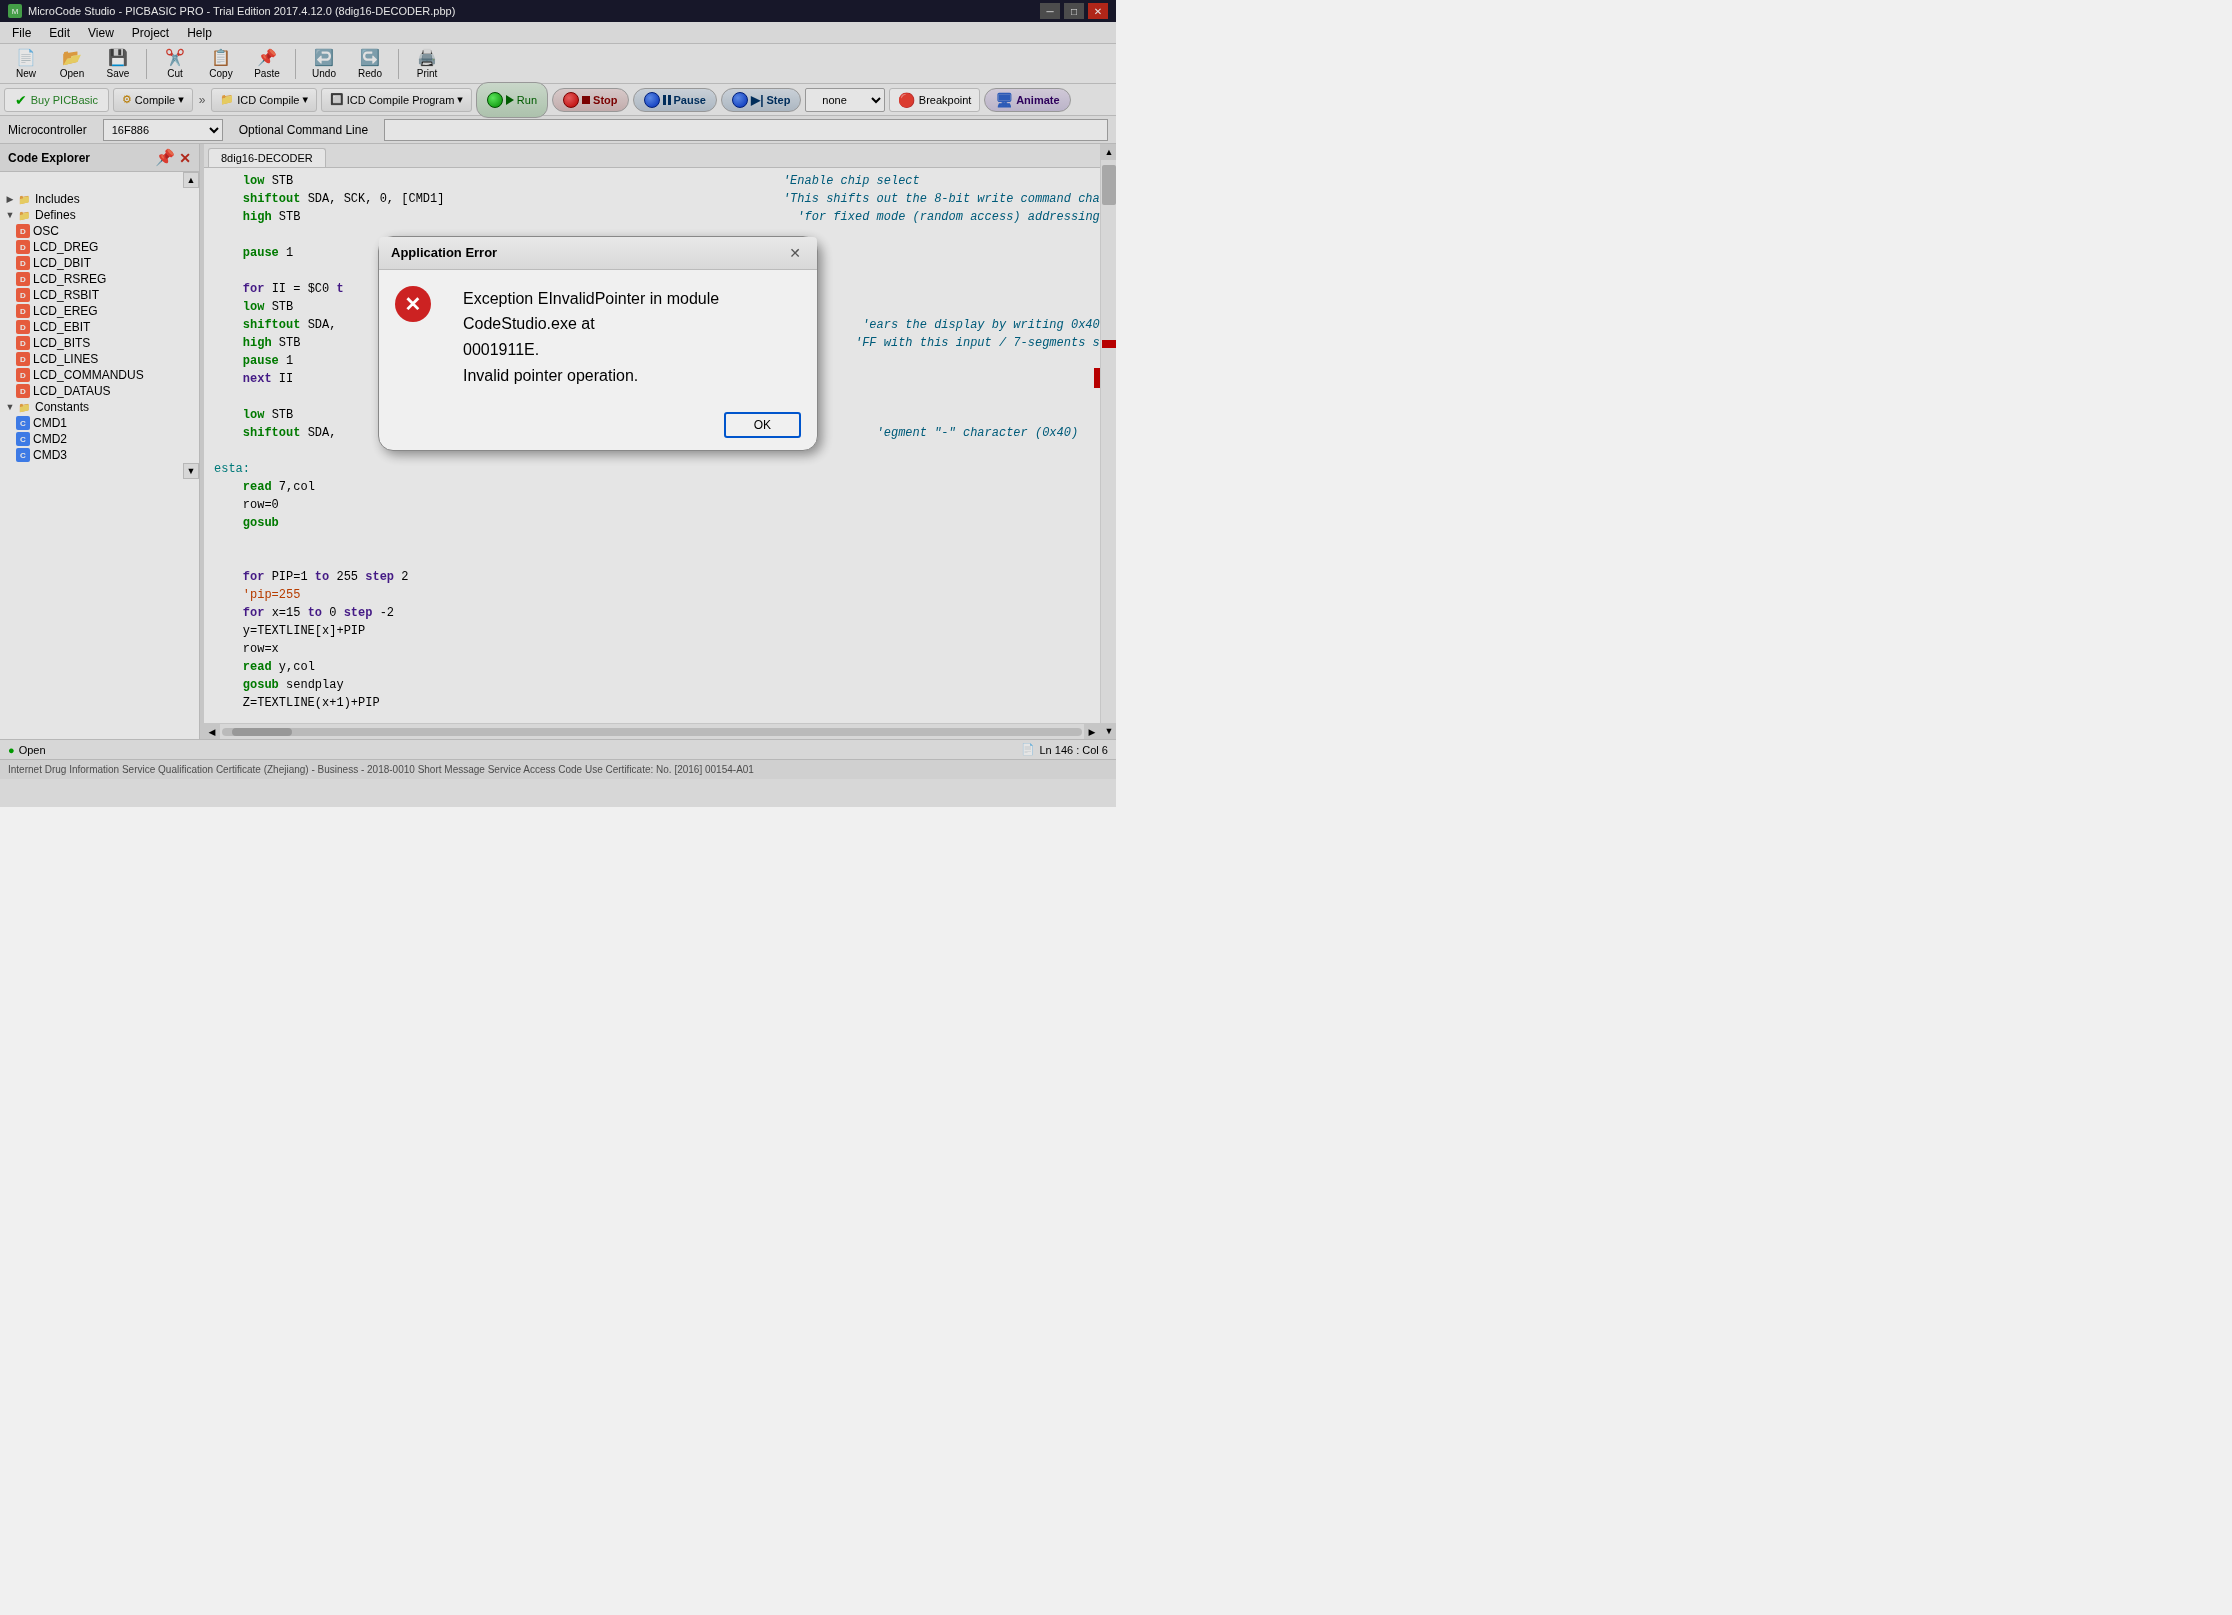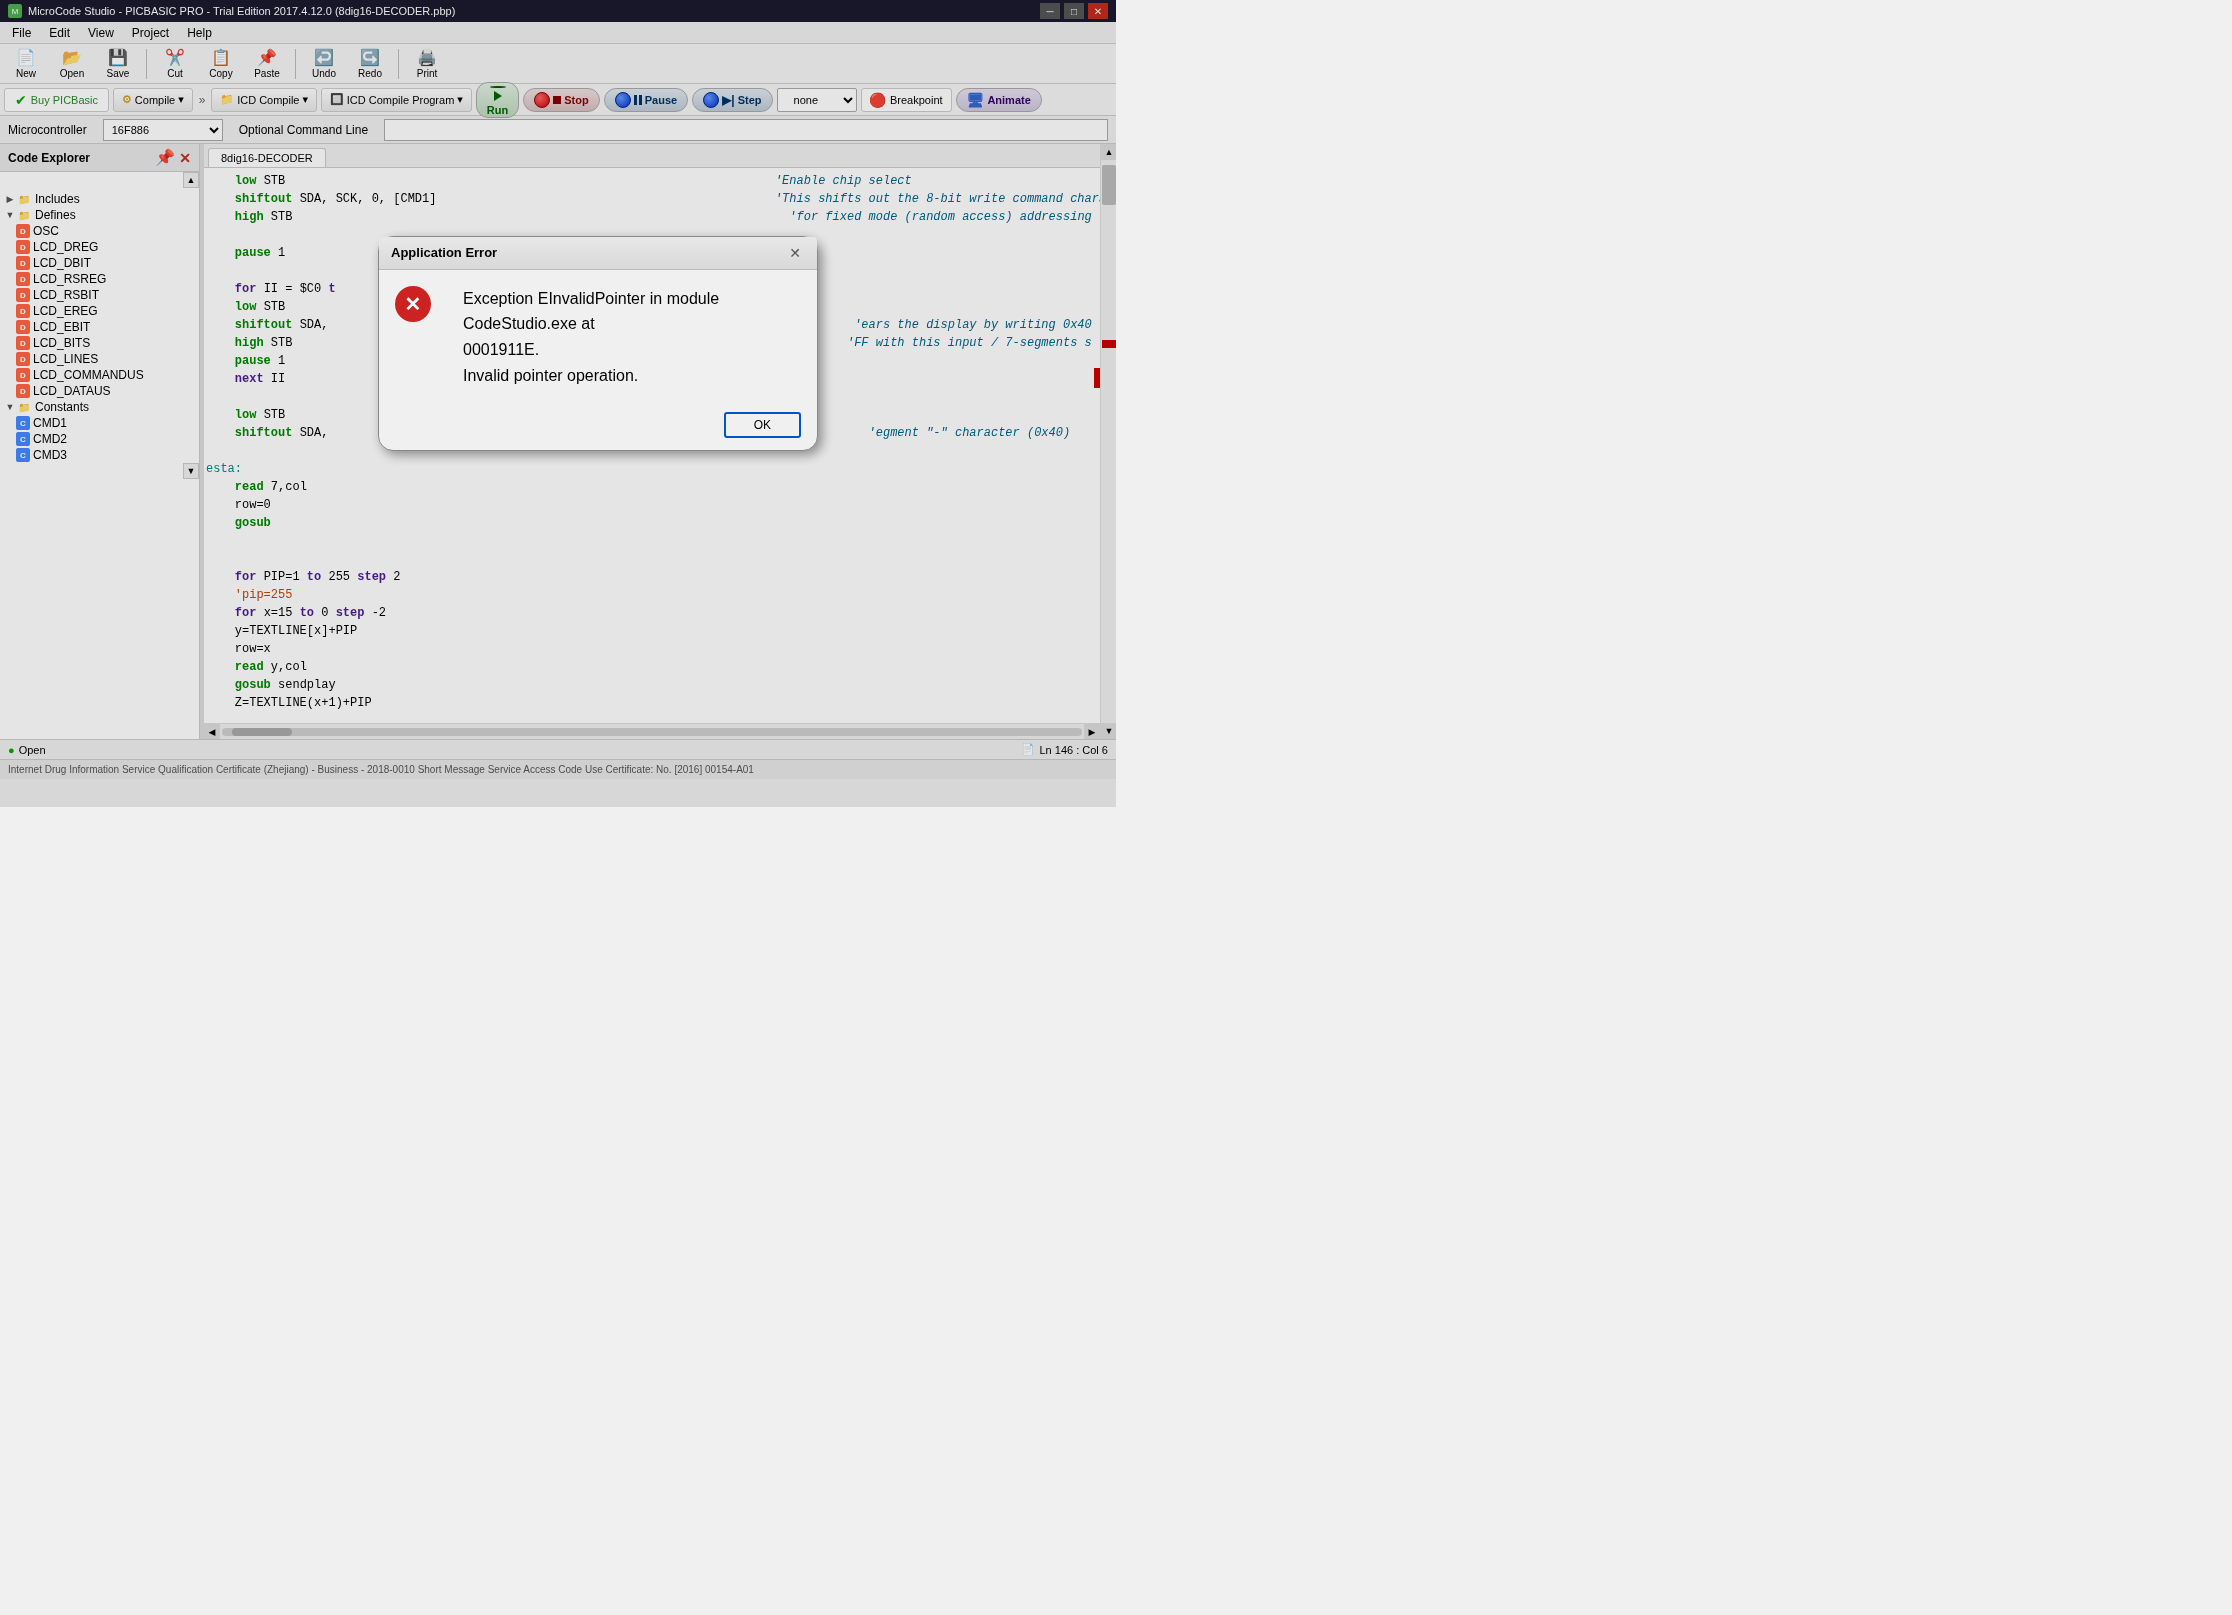--- a/index.html
+++ b/index.html
@@ -160,22 +160,21 @@
       align-items: center;
       gap: 3px;
       padding: 3px 10px;
       border: 1px solid #aaa;
       border-radius: 12px;
       background: linear-gradient(to bottom, #e0f0e0, #c0d8c0);
       cursor: pointer;
       font-size: 11px;
       height: 36px;
       color: #006600;
-      font-weight: bold;
-      flex-direction: column;
+      font-weight: normal;
     }
     .stop-btn {
       display: flex;
       align-items: center;
       gap: 3px;
       padding: 3px 10px;
       border: 1px solid #aaa;
       border-radius: 12px;
       background: linear-gradient(to bottom, #f0e0e0, #d8c0c0);
       cursor: pointer;
@@ -362,21 +361,21 @@
       border: 1px solid #ccc;
       border-bottom: none;
       background: white;
       font-size: 11px;
       cursor: pointer;
       margin-left: 4px;
       border-radius: 3px 3px 0 0;
     }
     .code-editor {
       flex: 1;
-      padding: 4px 0;
+      padding: 4px 8px;
       font-family: 'Courier New', monospace;
       font-size: 12px;
       overflow: auto;
       line-height: 1.5;
       position: relative;
     }
     .code-line {
       white-space: nowrap;
       min-height: 18px;
       padding: 0 2px;

